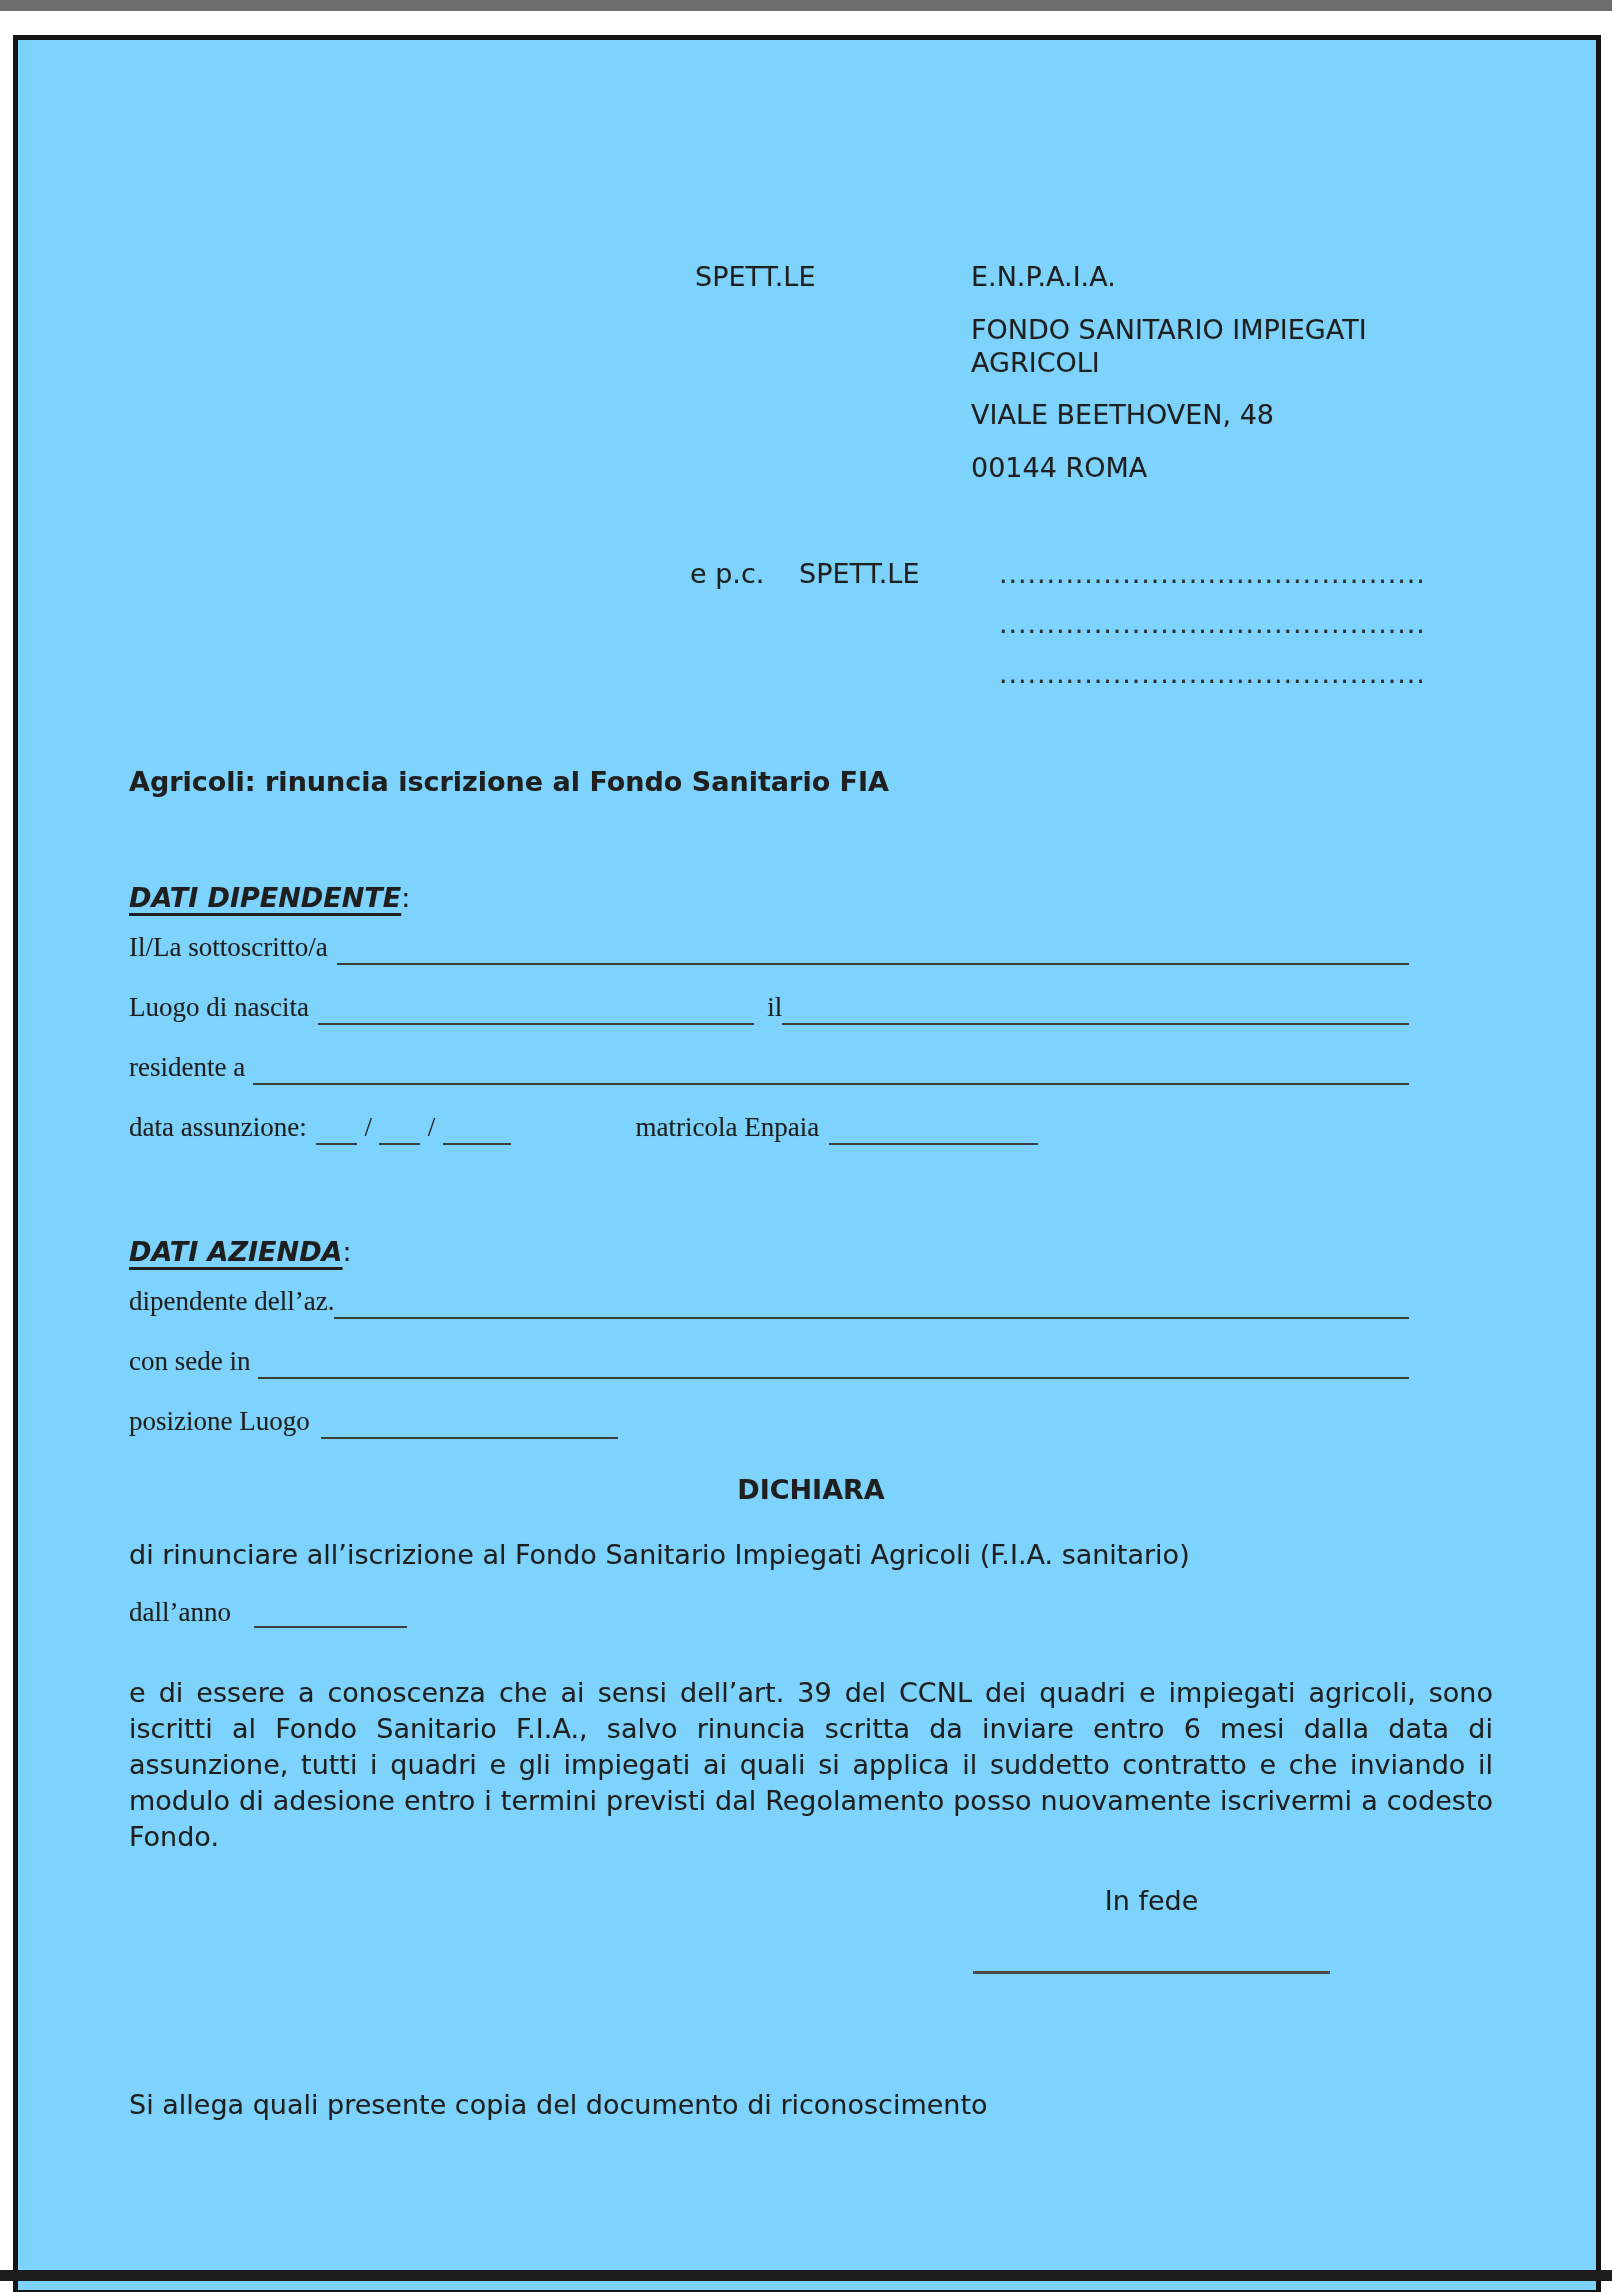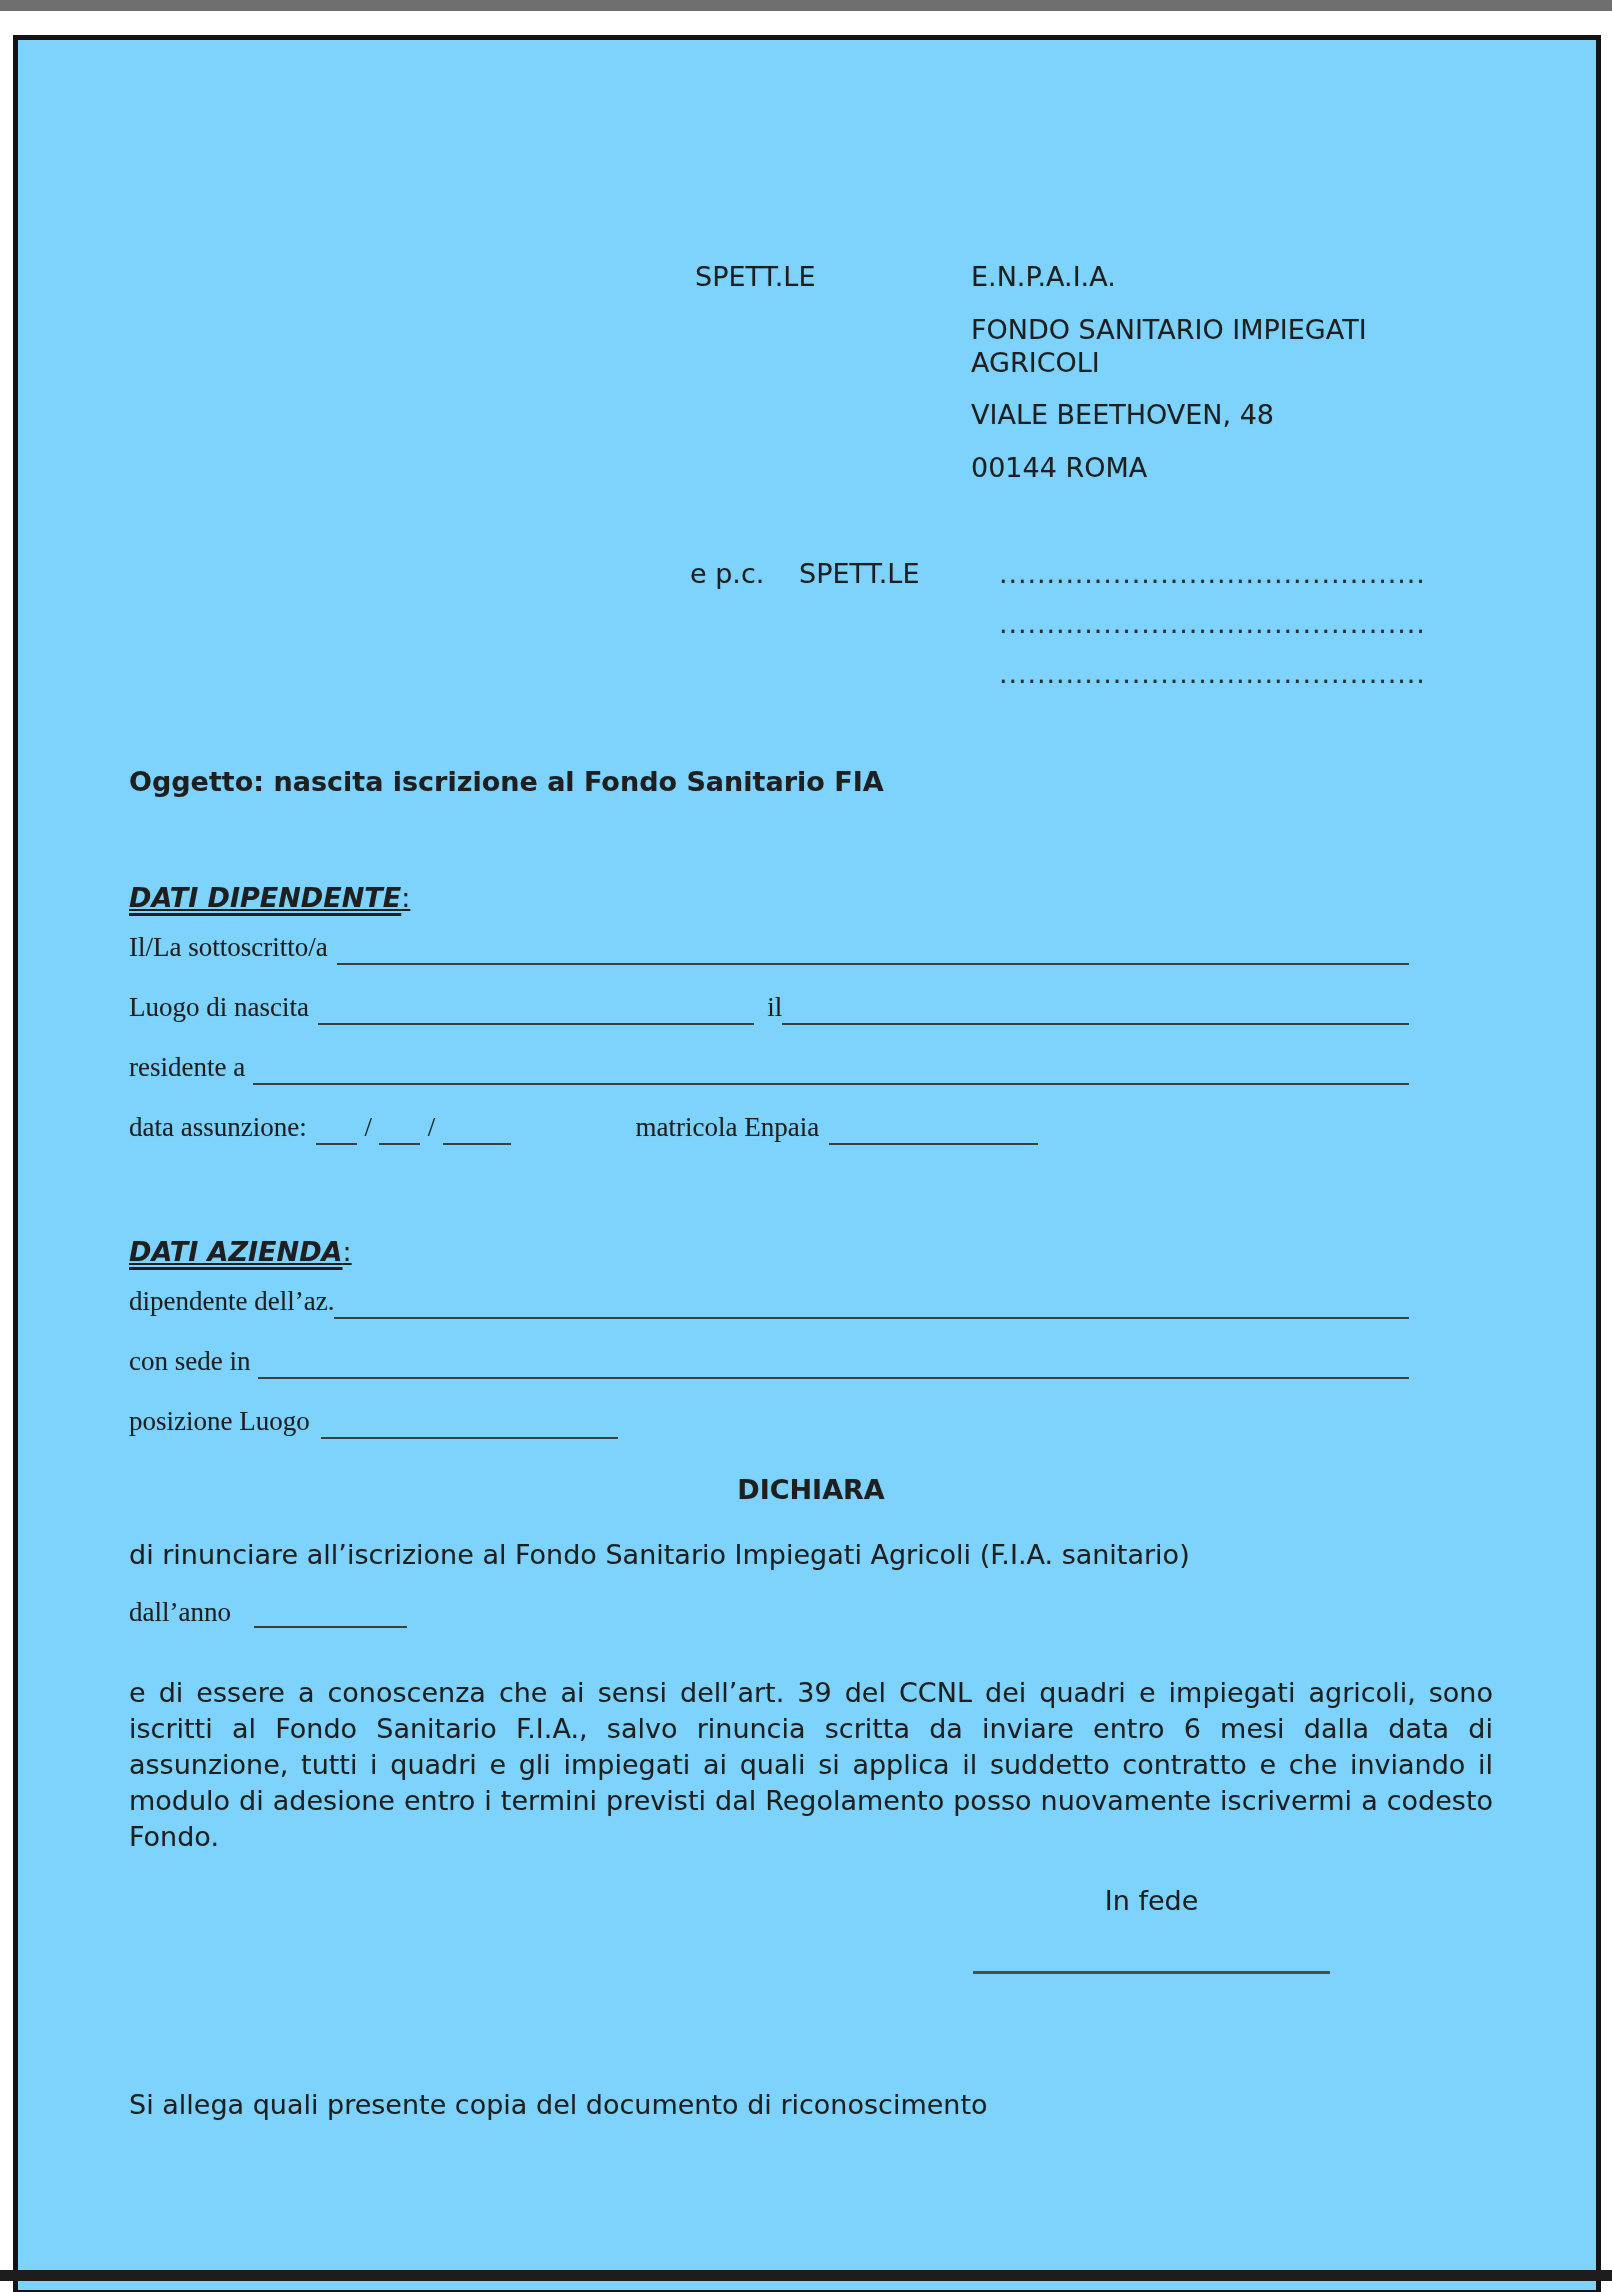--- a/index.html
+++ b/index.html
@@ -47,21 +47,21 @@
   .cc-dots { width:424px; }
   .cc-dot-line {
     line-height:50px; overflow:hidden; white-space:nowrap;
     letter-spacing:0.9px; color:#2e2e2e;
   }
 
   
   .subject { margin-top:65px; font-weight:bold; line-height:36px; }
 
   
-  .section-heading { margin-top:80px; line-height:36px;text-decoration:underline; }
+  .section-heading { margin-top:80px; line-height:36px; }
   .section-heading .hd {
     font-weight:bold; font-style:italic;
     text-decoration:underline; text-decoration-thickness:2.8px; text-underline-offset:5.6px;
   }
   .section-heading.azienda { margin-top:89px; }
 
   
   .fields { margin-top:13px; }
   .row {
     display:flex; align-items:flex-end;
@@ -111,21 +111,21 @@
       <div class="cc-row">
         <div class="cc-label nowrap">e p.c.</div>
         <div class="cc-salutation nowrap">SPETT.LE</div>
         <div class="cc-dots">
           <div class="cc-dot-line">............................................................</div>
           <div class="cc-dot-line">............................................................</div>
           <div class="cc-dot-line">............................................................</div>
         </div>
       </div>
 
-      <div class="subject">Oggetto: nascita iscrizione al Fondo Sanitario FIA</div>
+      <div class="subject">Agricoli: rinuncia iscrizione al Fondo Sanitario FIA</div>
 
       <div class="section-heading">
         <span class="hd">DATI DIPENDENTE</span><span>:</span>
       </div>
 
       <div class="fields">
         <div class="row">
           <span class="lbl">Il/La sottoscritto/a</span>
           <span class="blank grow" style="margin-left:9.3px;"></span>
         </div>

